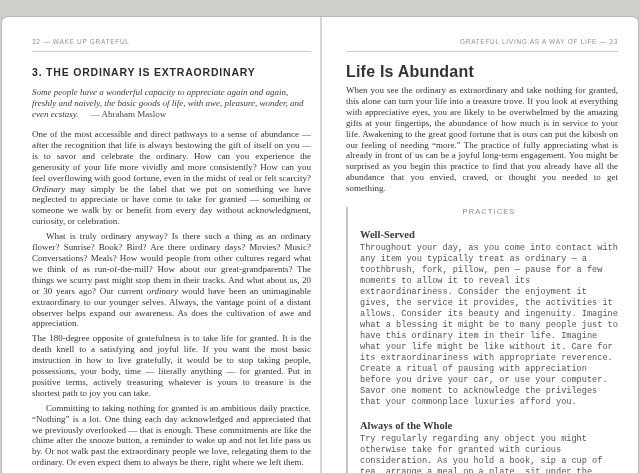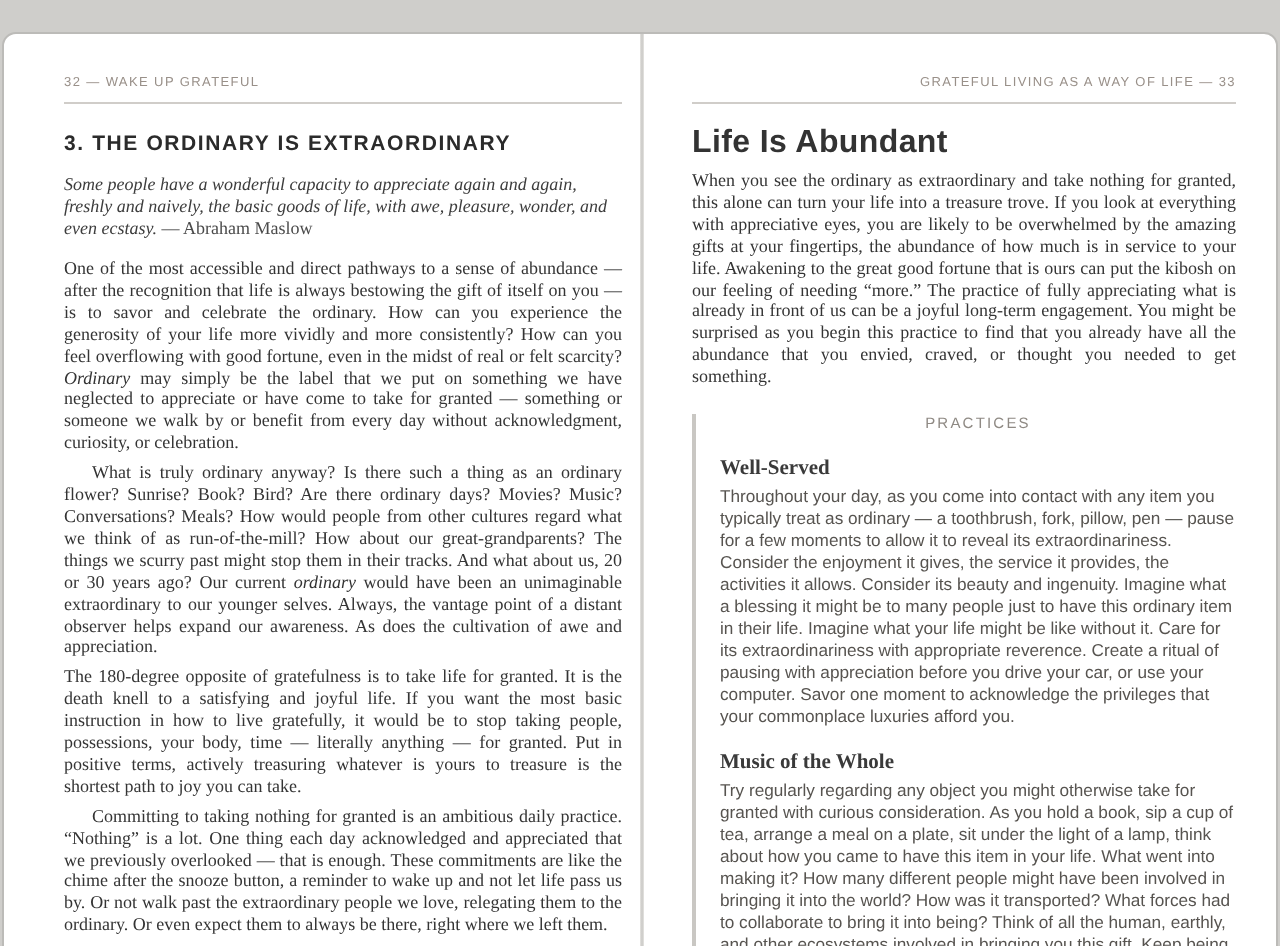--- a/index.html
+++ b/index.html
@@ -53,21 +53,21 @@
     letter-spacing: 0.8px;
     color: #2b2b2b;
   }
   .epigraph {
     margin-top: 9px;
     font-style: italic;
     font-size: 9px;
     line-height: 11px;
     color: #3d3d3d;
   }
-  .epigraph .attribution { font-style: normal; color: #4a4a4a; }
+  .epigraph .attribution { font-style: normal; color: #4a4a4a; margin-left: 10px; }
 
   .body-para {
     margin: 0;
     margin-top: 9px;
     font-size: 9px;
     line-height: 10.9px;
     text-align: justify;
     color: #343434;
   }
   .body-para.flow { margin-top: 4px; }
@@ -99,21 +99,21 @@
   .practice-title {
     margin-top: 13px;
     margin-bottom: 3px;
     font-family: "Liberation Serif", serif;
     font-weight: bold;
     font-size: 10.5px;
     color: #3a3a3a;
   }
   .practice-title.spaced { margin-top: 12px; }
   .practice-body {
-    font-family: Liberation Sans, sans-serif;
+    font-family: Liberation Mono, monospace;
     font-size: 8.6px;
     line-height: 11px;
     color: #575450;
     text-align: left;
   }
 </style>
 </head>
 <body>
 
 <div class="spread">
@@ -143,18 +143,18 @@
     <div class="section-heading">Life Is Abundant</div>
 
     <p class="body-para flow">When you see the ordinary as extraordinary and take nothing for granted, this alone can turn your life into a treasure trove. If you look at everything with appreciative eyes, you are likely to be overwhelmed by the amazing gifts at your fingertips, the abundance of how much is in service to your life. Awakening to the great good fortune that is ours can put the kibosh on our feeling of needing “more.” The practice of fully appreciating what is already in front of us can be a joyful long-term engagement. You might be surprised as you begin this practice to find that you already have all the abundance that you envied, craved, or thought you needed to get something.</p>
 
     <div class="practices-block">
       <div class="practices-label">PRACTICES</div>
 
       <div class="practice-title">Well-Served</div>
       <div class="practice-body">Throughout your day, as you come into contact with any item you typically treat as ordinary — a toothbrush, fork, pillow, pen — pause for a few moments to allow it to reveal its extraordinariness. Consider the enjoyment it gives, the service it provides, the activities it allows. Consider its beauty and ingenuity. Imagine what a blessing it might be to many people just to have this ordinary item in their life. Imagine what your life might be like without it. Care for its extraordinariness with appropriate reverence. Create a ritual of pausing with appreciation before you drive your car, or use your computer. Savor one moment to acknowledge the privileges that your commonplace luxuries afford you.</div>
 
-      <div class="practice-title spaced">Music of the Whole</div>
+      <div class="practice-title spaced">Always of the Whole</div>
       <div class="practice-body">Try regularly regarding any object you might otherwise take for granted with curious consideration. As you hold a book, sip a cup of tea, arrange a meal on a plate, sit under the light of a lamp, think about how you came to have this item in your life. What went into making it? How many different people might have been involved in bringing it into the world? How was it transported? What forces had to collaborate to bring it into being? Think of all the human, earthly, and other ecosystems involved in bringing you this gift. Keep being curious. There is less need for quantity when the qualities of what you have can keep you awestruck.</div>
     </div>
   </div>
 
 </div>
 
 </body></html>

